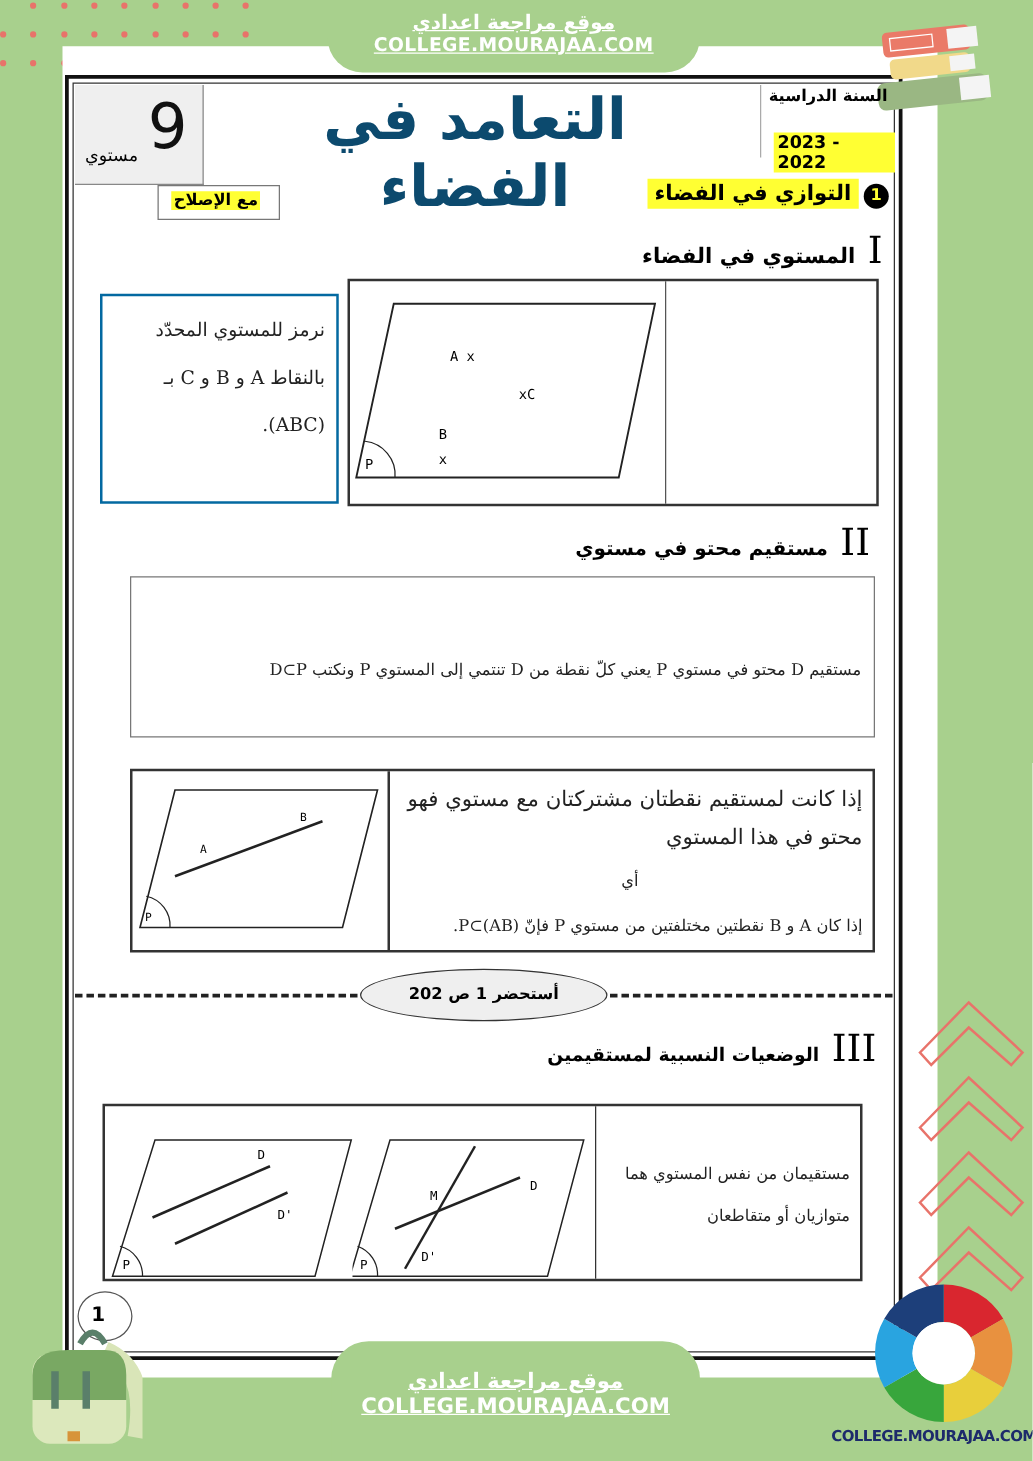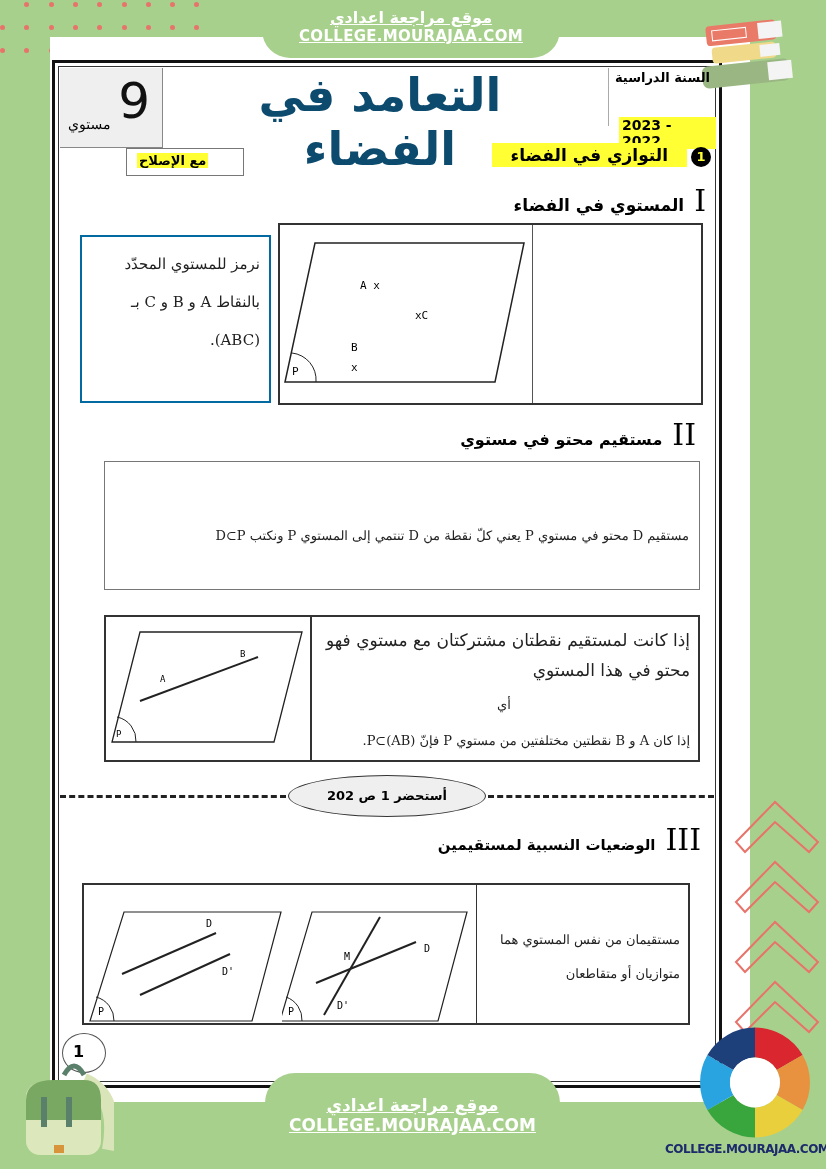--- a/index.html
+++ b/index.html
@@ -26,28 +26,28 @@
   .banner-bottom .en { font-size: 17px; font-weight: bold; text-decoration: underline; }
 
   
   .grade-box { position: absolute; left: 60px; top: 68px; width: 103px; height: 80px; background: #efefef; border-right: 1px solid #888; border-bottom: 1px solid #888; }
   .grade-num { position: absolute; right: 12px; top: 4px; font-family: "DejaVu Sans", sans-serif; font-size: 50px; color: #111; }
   .grade-label { position: absolute; left: 8px; top: 48px; font-size: 14px; direction: rtl; }
   .title { position: absolute; left: 200px; top: 68px; width: 360px; height: 70px; text-align: center; font-family: "DejaVu Sans", sans-serif;
            font-size: 46px; font-weight: bold; direction: rtl; color: #0c4a6e; }
   .year-box { position: absolute; left: 608px; top: 68px; width: 108px; height: 58px; border-left: 1px solid #aaa; }
   .year-label { position: absolute; right: 6px; top: 2px; font-family: "DejaVu Sans", sans-serif; font-size: 13px; font-weight: bold; direction: rtl; }
-  .year-value { position: absolute; left: 10px; top: 38px; background: #ffff33; font-family: "DejaVu Sans", sans-serif; font-size: 14px; font-weight: bold; padding: 0 3px; margin-top: 11px; }
-  .correction { position: absolute; left: 126px; top: 148px; width: 118px; height: 28px; border: 1px solid #777; background: #fff; }
+  .year-value { position: absolute; left: 10px; top: 38px; background: #ffff33; font-family: "DejaVu Sans", sans-serif; font-size: 14px; font-weight: bold; padding: 0 3px; }
+  .correction { position: absolute; left: 126px; top: 148px; width: 98px; height: 28px; border: 1px solid #777; background: #fff; }
   .correction span { position: absolute; left: 10px; top: 4px; background: #ffff33; font-family: "DejaVu Sans", sans-serif; font-size: 13px; font-weight: bold; direction: rtl; padding: 0 2px; }
 
   .sec-head { position: absolute; direction: rtl; font-family: "DejaVu Sans", sans-serif; font-weight: bold; color: #000; }
   .roman { font-family: "DejaVu Serif", serif; font-weight: normal; font-size: 30px; margin-left: 10px; }
   .circle-num { display: inline-block; width: 20px; height: 20px; border-radius: 50%; background: #000; color: #ffff33; font-size: 13px; text-align: center; line-height: 20px; margin-left: 4px; }
-  .hl { background: #ffff33; padding: 2px 19px; margin-left: 48px; }
+  .hl { background: #ffff33; padding: 2px 6px; margin-left: 48px; }
 
   .box { position: absolute; border: 1px solid #666; background: #fff; }
   .box-thick { position: absolute; border: 2px solid #333; background: #fff; }
   .rtl-text { direction: rtl; text-align: justify; font-family: "DejaVu Serif", serif; color: #222; }
 
   .ellipse { position: absolute; left: 288px; top: 775px; width: 198px; height: 42px; border: 1px solid #333; border-radius: 50%; background: #efefef; text-align: center; line-height: 40px; direction: rtl; font-family: "DejaVu Sans", sans-serif; font-size: 13px; font-weight: bold; }
   .dash { position: absolute; top: 795px; height: 0; border-top: 3px dashed #222; }
 
   .page-num { position: absolute; left: 62px; top: 1033px; width: 44px; height: 40px; border: 1px solid #555; border-radius: 50%; font-family: "DejaVu Sans", sans-serif; font-size: 16px; font-weight: bold; padding: 8px 0 0 10px; }
   svg text { font-family: "DejaVu Sans Mono", monospace; }

